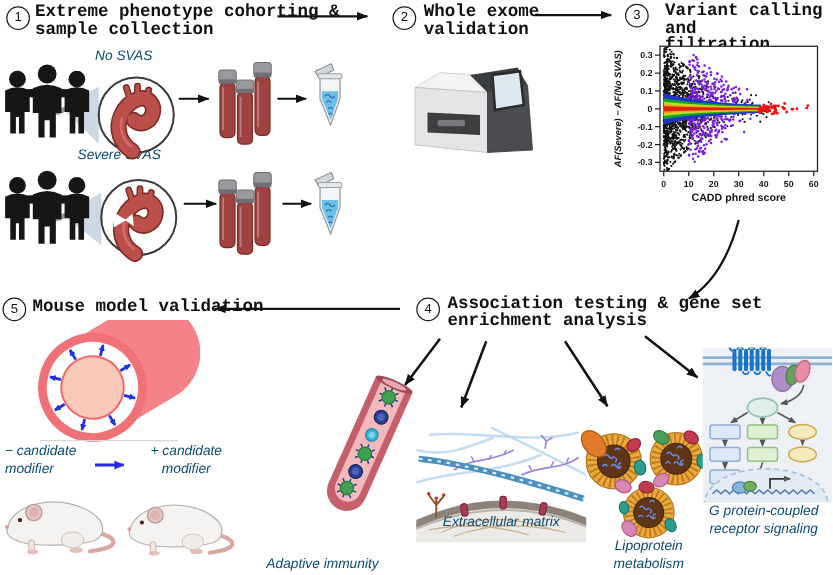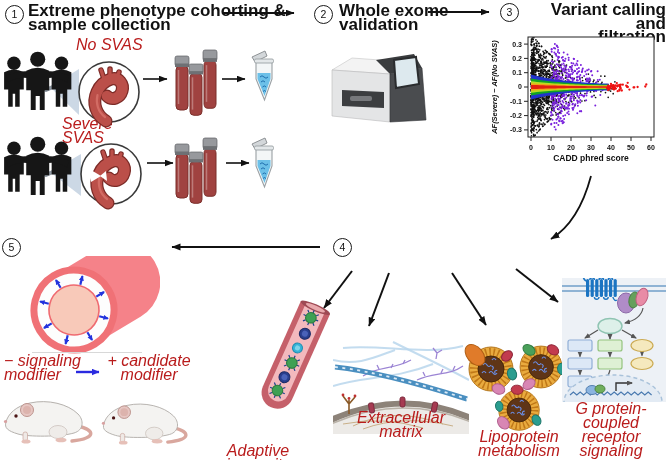--- a/index.html
+++ b/index.html
@@ -1,21 +1,21 @@
 <!DOCTYPE html>
 <html><head>
 <meta charset="utf-8">
 <style>
   html,body{margin:0;padding:0;background:#fff;}
   #canvas{position:relative;width:666px;height:460px;background:#fff;overflow:hidden;
           font-family:"Liberation Sans","DejaVu Sans",sans-serif;}
   .badge{position:absolute;width:17px;height:17px;border:1.4px solid #1a1a1a;border-radius:50%;
          font-size:10.5px;line-height:17px;text-align:center;color:#111;background:#fff;font-weight:500;}
-  .step-title{position:absolute;font-weight:700;font-size:17px;line-height:13.5px;color:#111;white-space:pre-line;}
-  .ital{position:absolute;font-style:italic;font-size:16px;line-height:14px;color:#b91c1c;white-space:pre-line;}
+  .step-title{position:absolute;font-weight:700;font-size:14px;line-height:13.5px;color:#111;white-space:pre-line;font-family:Liberation Mono, monospace;}
+  .ital{position:absolute;font-style:italic;font-size:11px;line-height:14px;color:#0c4a6e;white-space:pre-line;}
   .ctr{text-align:center;}
   svg{position:absolute;overflow:hidden;}
   .fl{stroke:#111;fill:none;}
   .divider{position:absolute;height:1px;background:#d8d8d8;}
 </style>
 </head>
 <body>
 
 <div id="canvas">
 
@@ -108,24 +108,27 @@
     </defs>
   </svg>
 
   <div class="badge" style="left:5px;top:5px;">1</div>
   <div class="step-title" style="left:28px;top:4px;">Extreme phenotype cohorting &amp;
 sample collection</div>
   <div class="badge" style="left:314px;top:5px;">2</div>
   <div class="step-title" style="left:339px;top:4px;">Whole exome
 validation</div>
   <div class="badge" style="left:500px;top:3px;">3</div>
-  <div class="step-title" style="left:532px;top:3px;text-align:right;">Variant calling and
+  <div class="step-title" style="left:532px;top:3px;">Variant calling and
 filtration</div>
   <div class="badge" style="left:333px;top:238px;">4</div>
+  <div class="step-title" style="left:358px;top:237px;">Association testing &amp; gene set
+enrichment analysis</div>
   <div class="badge" style="left:2px;top:238px;">5</div>
+  <div class="step-title" style="left:26px;top:240px;">Mouse model validation</div>
 
   <div class="ital" style="left:76px;top:38px;width:70px;">No SVAS</div>
   <div class="ital" style="left:62px;top:117px;width:90px;">Severe SVAS</div>
 
   <svg style="left:0;top:45px;" width="290" height="88" viewBox="0 0 290 88">
     <polygon points="50,42 79,24 79,70" fill="#ccd8e5"></polygon>
     <line x1="46" y1="45" x2="57" y2="40" stroke="#8f98a2" stroke-width="4" stroke-linecap="round"></line>
     <g transform="translate(0,6) scale(0.82)">
         <use href="#def-people"></use>
       </g>
@@ -2227,21 +2230,21 @@
         <line x1="18.4" y1="18.4" x2="24.7" y2="24.7" marker-end="url(#m-blue-sm)"></line>
         <line x1="0" y1="26" x2="0" y2="35" marker-end="url(#m-blue-sm)"></line>
         <line x1="-18.4" y1="18.4" x2="-24.7" y2="24.7" marker-end="url(#m-blue-sm)"></line>
         <line x1="-26" y1="0" x2="-35" y2="0" marker-end="url(#m-blue-sm)"></line>
         <line x1="-18.4" y1="-18.4" x2="-24.7" y2="-24.7" marker-end="url(#m-blue-sm)"></line>
       </g>
     </g>
   </svg>
 
   <div class="divider" style="left:32px;top:352px;width:110px;"></div>
-  <div class="ital" style="left:4px;top:354px;width:78px;">− signaling
+  <div class="ital" style="left:4px;top:354px;width:78px;">− candidate
 modifier</div>
   <div class="ital" style="left:106px;top:354px;width:86px;text-align:center;">+ candidate
 modifier</div>
 
   <svg style="left:0;top:384px;" width="98" height="62" viewBox="0 0 98 62">
       <use href="#def-mouse"></use>
     </svg>
   <svg style="left:98px;top:387px;" width="95" height="60" viewBox="0 0 98 62">
       <use href="#def-mouse"></use>
     </svg>

